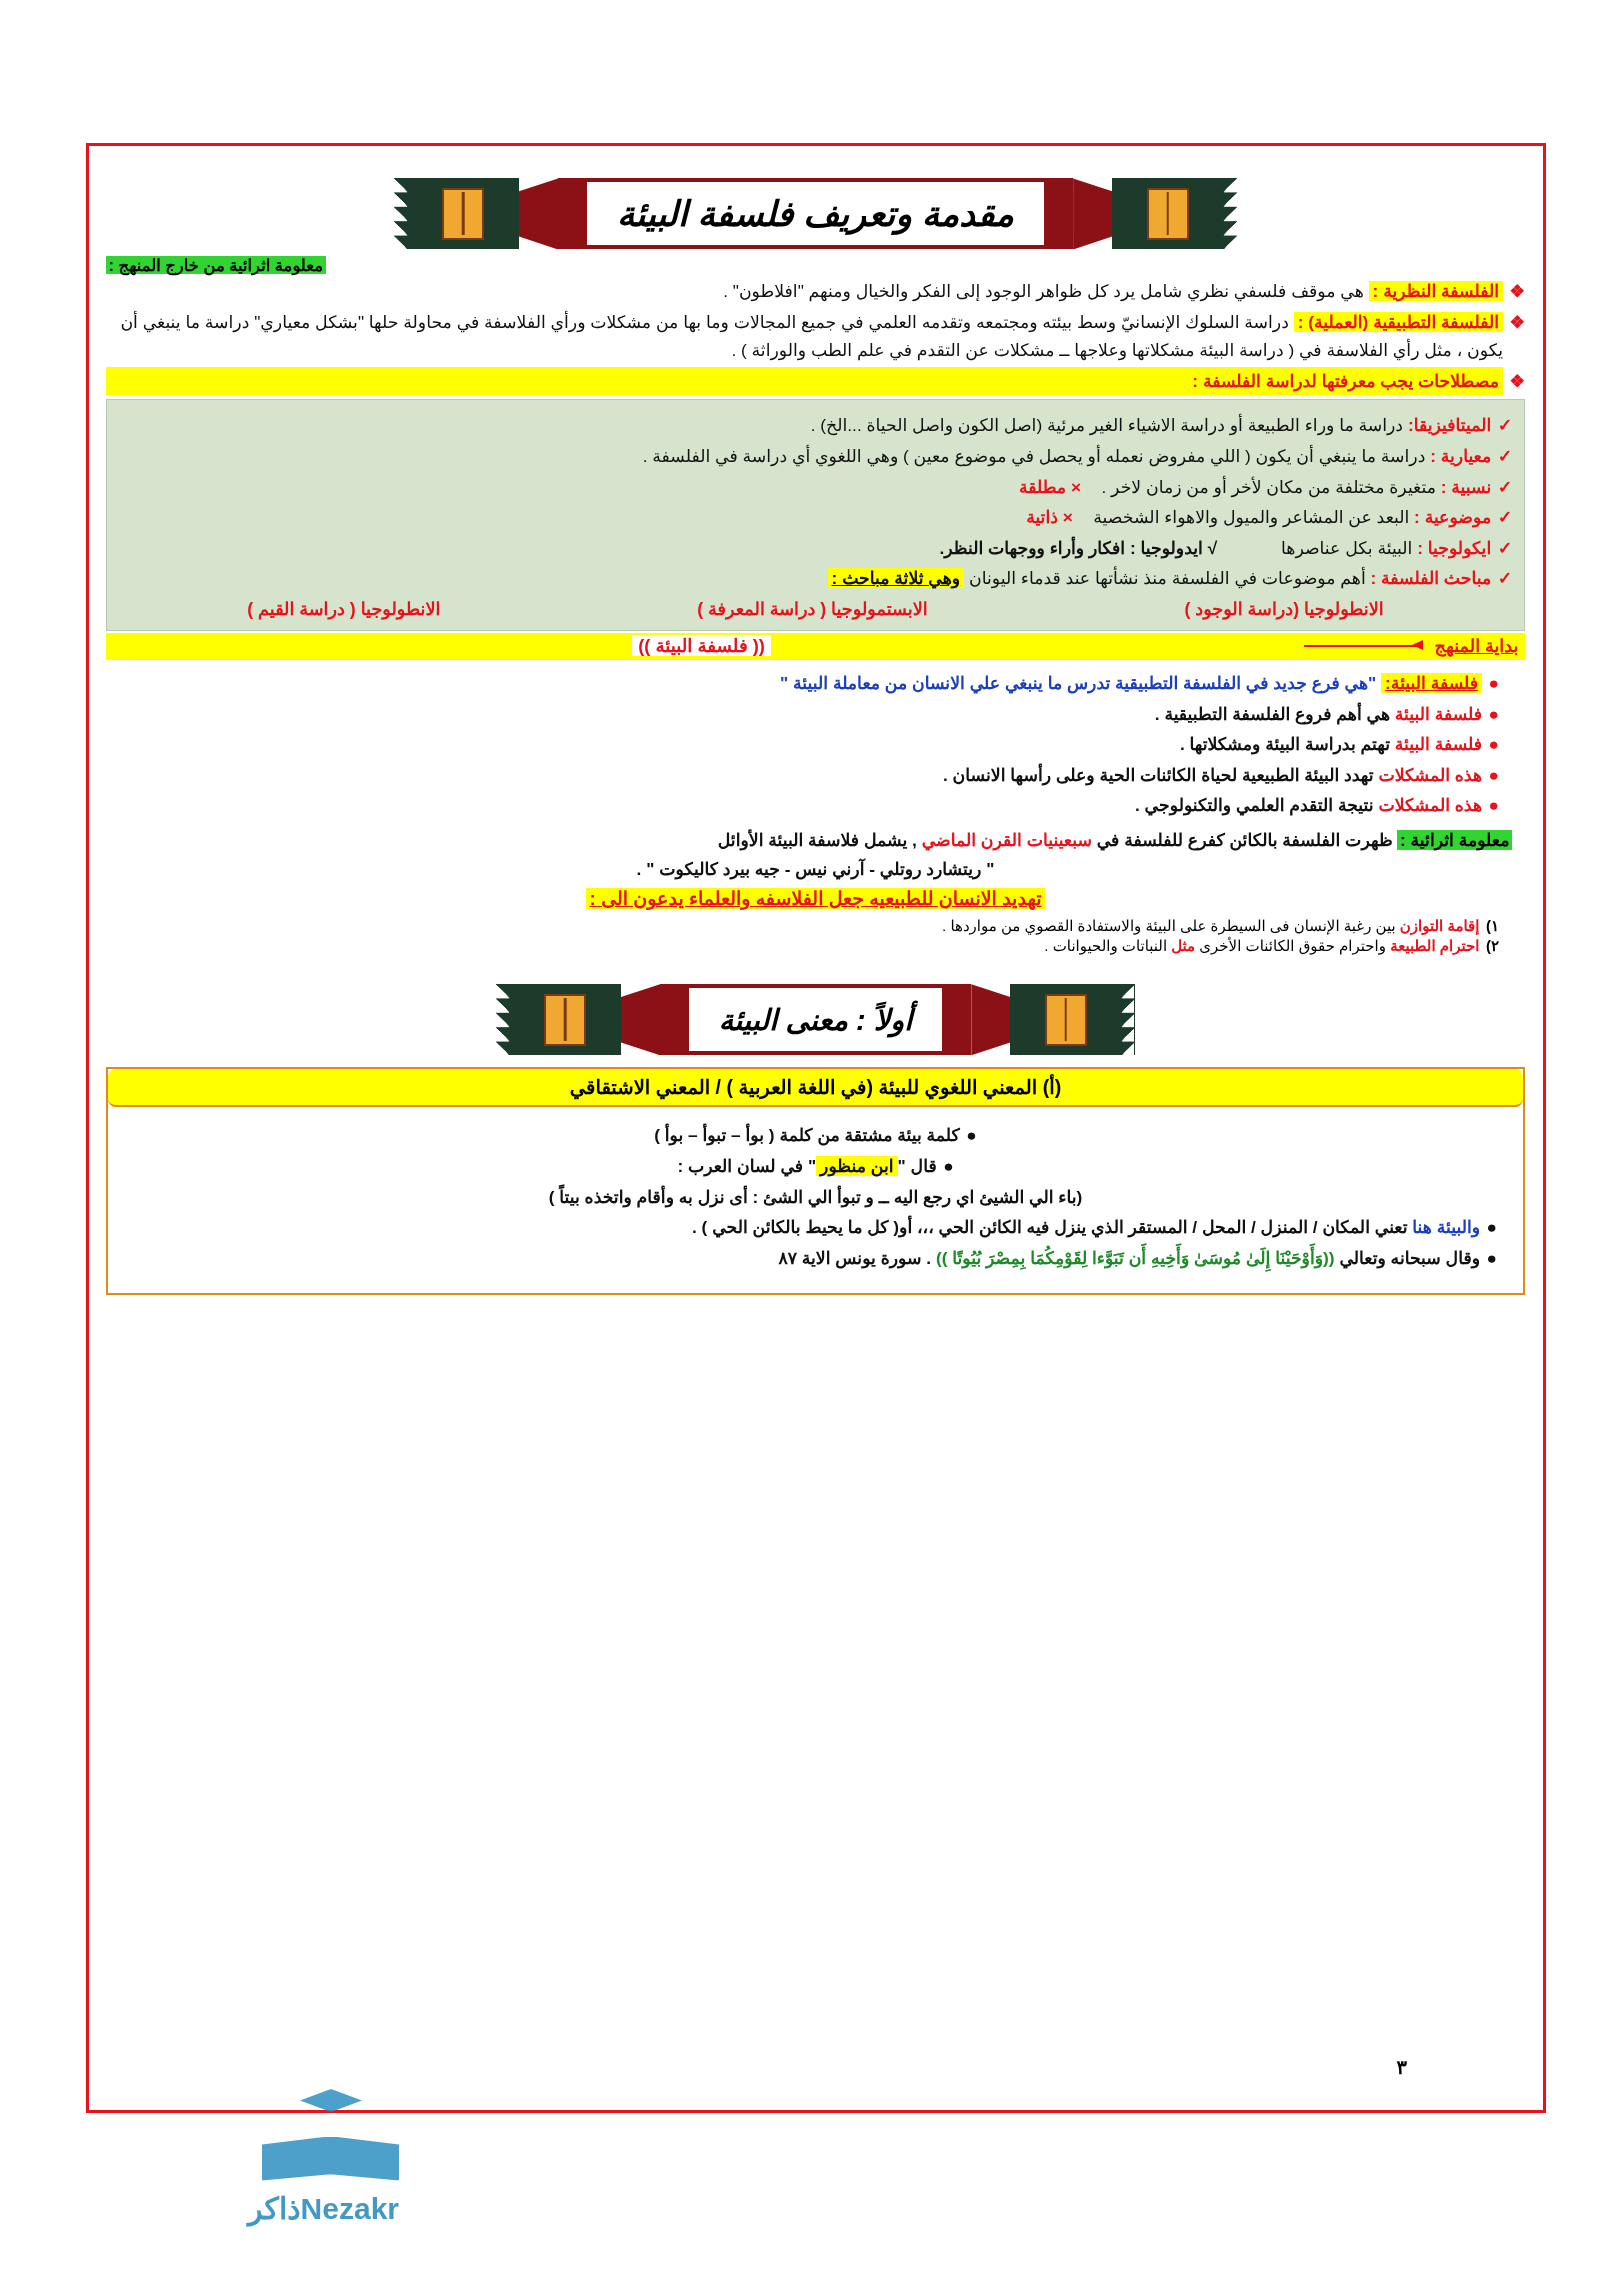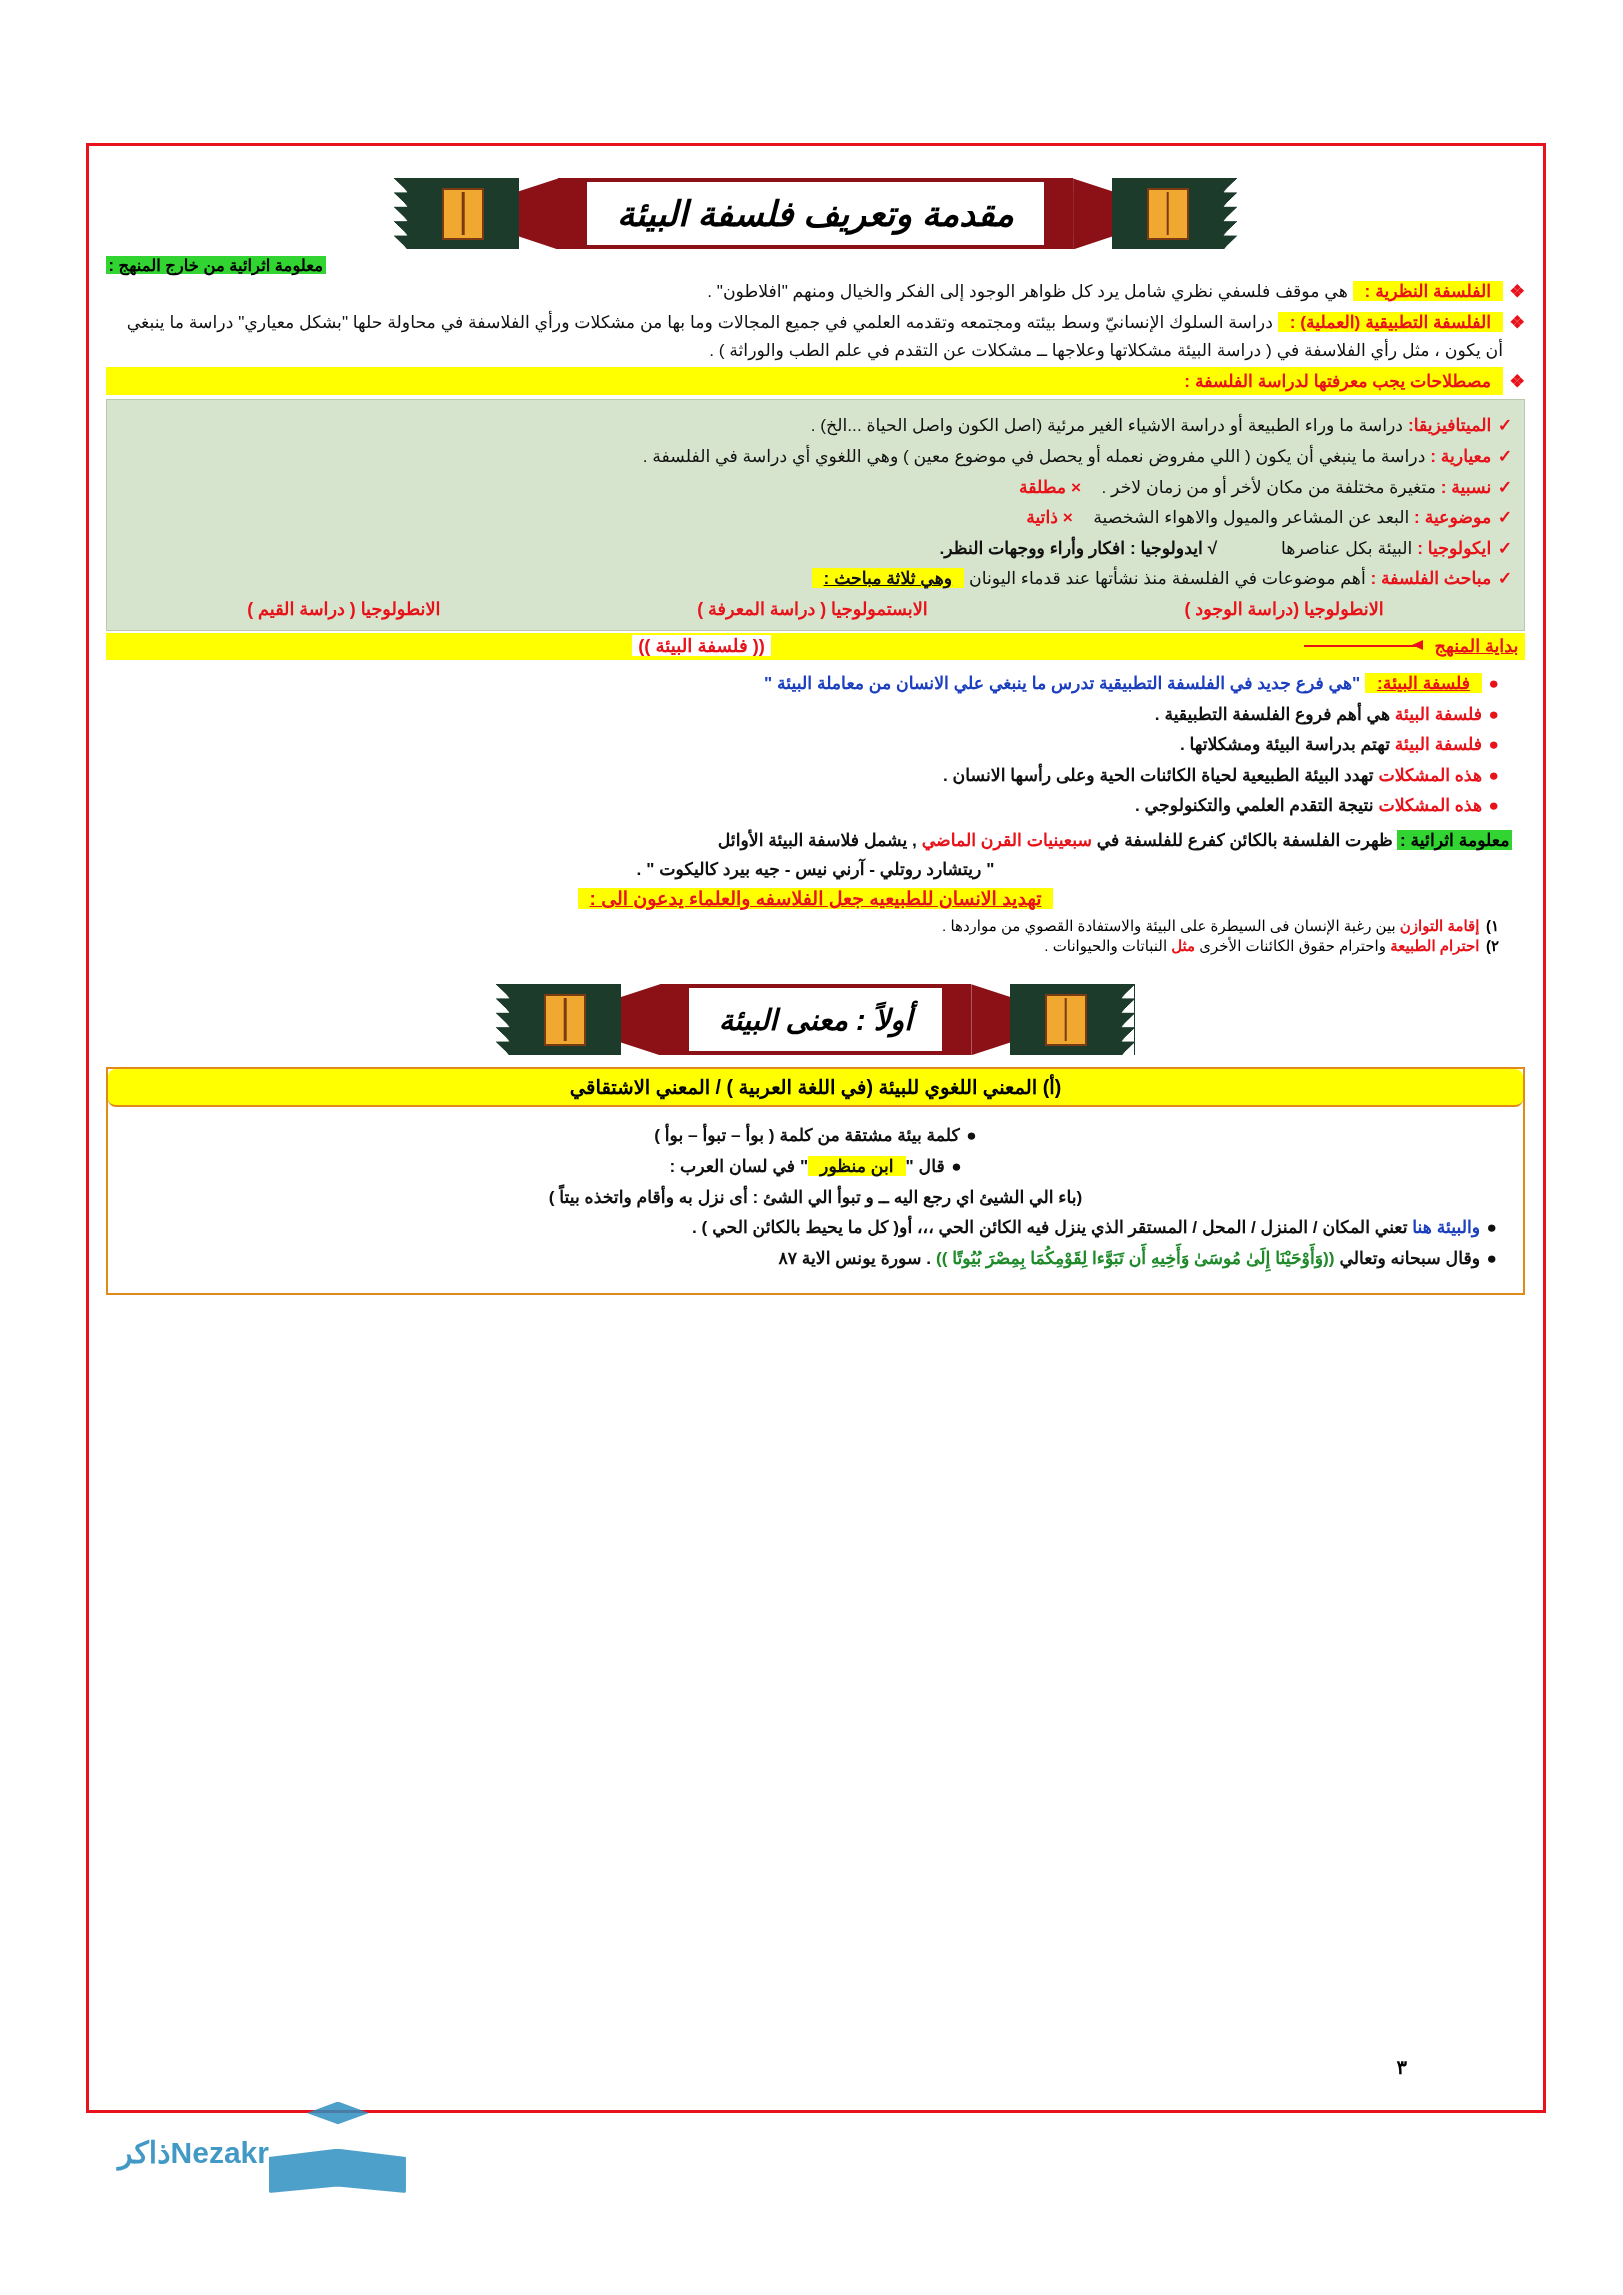--- a/index.html
+++ b/index.html
@@ -64,21 +64,21 @@
   }
   .title-box .t {
     font-size:35px; font-weight:bold; color:#000; white-space:nowrap;
     letter-spacing:0.3px;
     font-style:italic;
   }
 
   
   .line { font-size:17.3px; line-height:1.62; color:#111; margin:1.3px 0; }
   .hl-green { background:#31d431; color:#000; font-weight:bold; padding:0 2.6px; }
-  .hl-yellow-b { background:#ffff00; padding:0 12px; font-weight:bold; }
+  .hl-yellow-b { background:#ffff00; padding:0 4px; font-weight:bold; }
   .red { color:#e8131a; }
   .redb { color:#e8131a; font-weight:bold; }
   .blueb { color:#1b3fbf; font-weight:bold; }
   .greenb { color:#1f8a2a; font-weight:bold; }
   .bold { font-weight:bold; }
   .u { text-decoration:underline; }
 
   .bullet-row { display:flex; gap:6.5px; align-items:flex-start; margin:2.6px 0; }
   .bullet-mark { flex:0 0 auto; font-weight:bold; }
   .bullet-text { flex:1 1 auto; }
@@ -124,21 +124,21 @@
 
   .pagenum {
     position:absolute; bottom:216px; right:216px;
     font-size:19.6px; font-weight:bold; color:#000;
   }
 
   
   .watermark {
     position:absolute; bottom:69px; left:118px;
     width:281px; height:151px;
-    display:flex; align-items:center; justify-content:flex-end;
+    display:flex; flex-direction:column; justify-content:flex-end;
   }
   .wm-logo { width:137px; height:98px; position:relative; }
   .wm-book {
     position:absolute; left:0; bottom:6.5px; width:137px; height:44px;
     background:#2e8fc0; border-radius:2.6px;
     clip-path:polygon(0 18%,48% 0,52% 0,100% 18%,100% 100%,52% 86%,48% 86%,0 100%);
     opacity:.85;
   }
   .wm-cap {
     position:absolute; left:38px; top:0; width:62px; height:38px;

